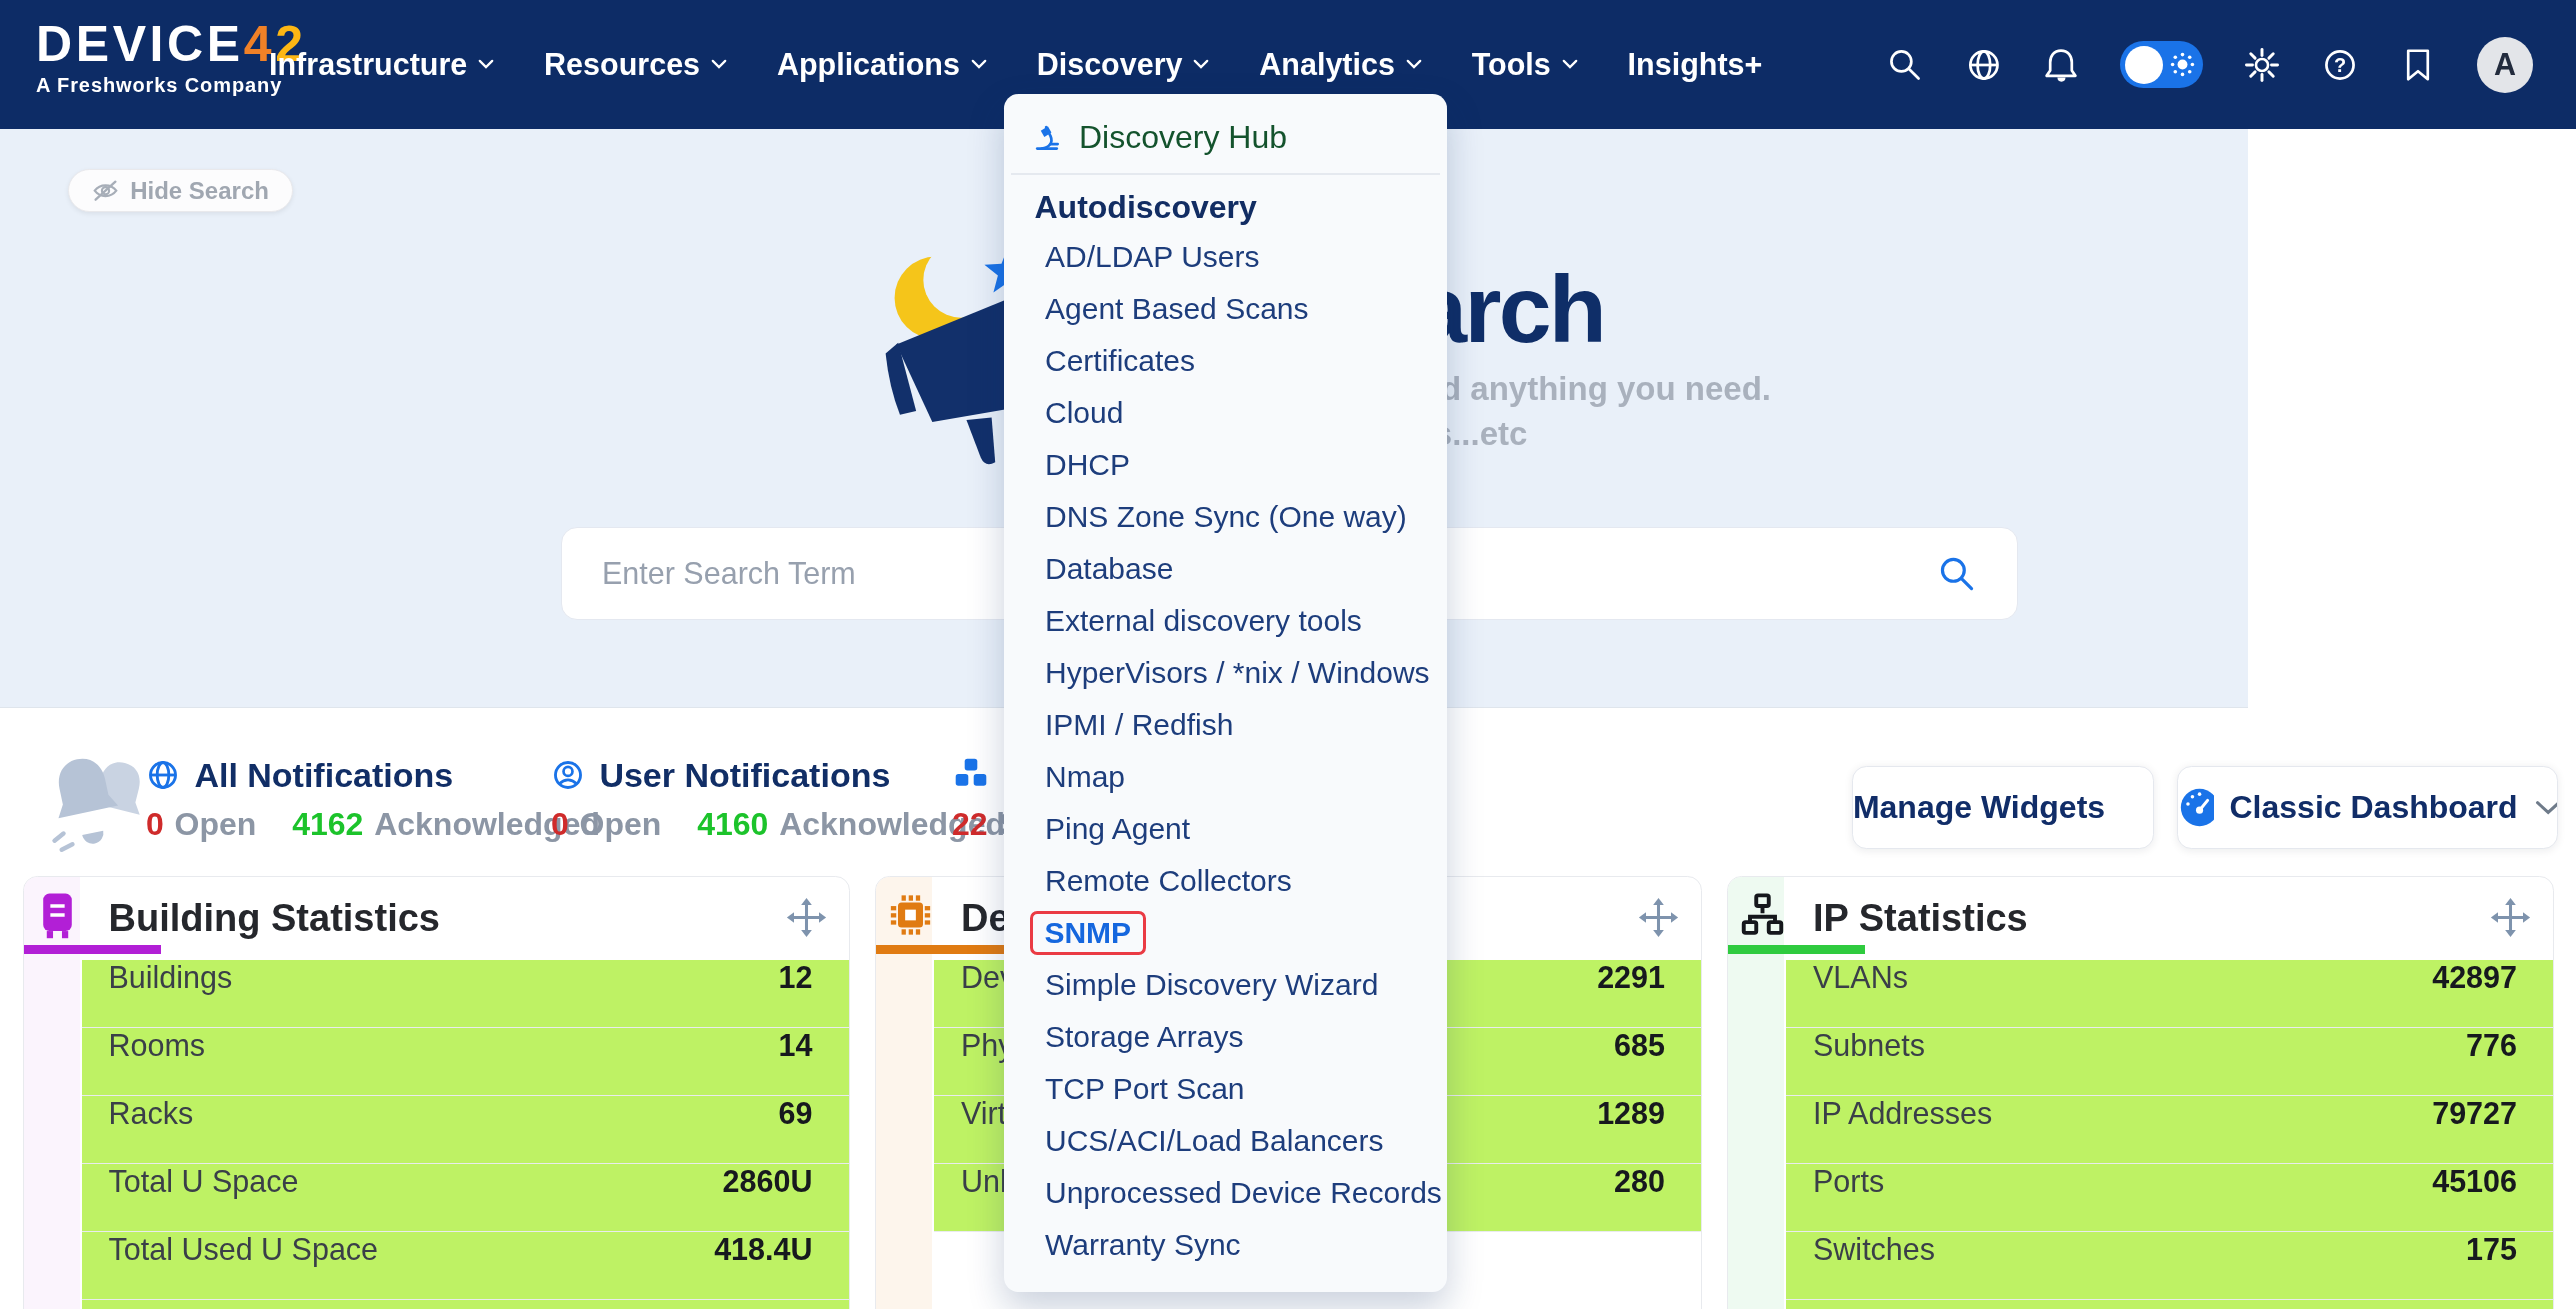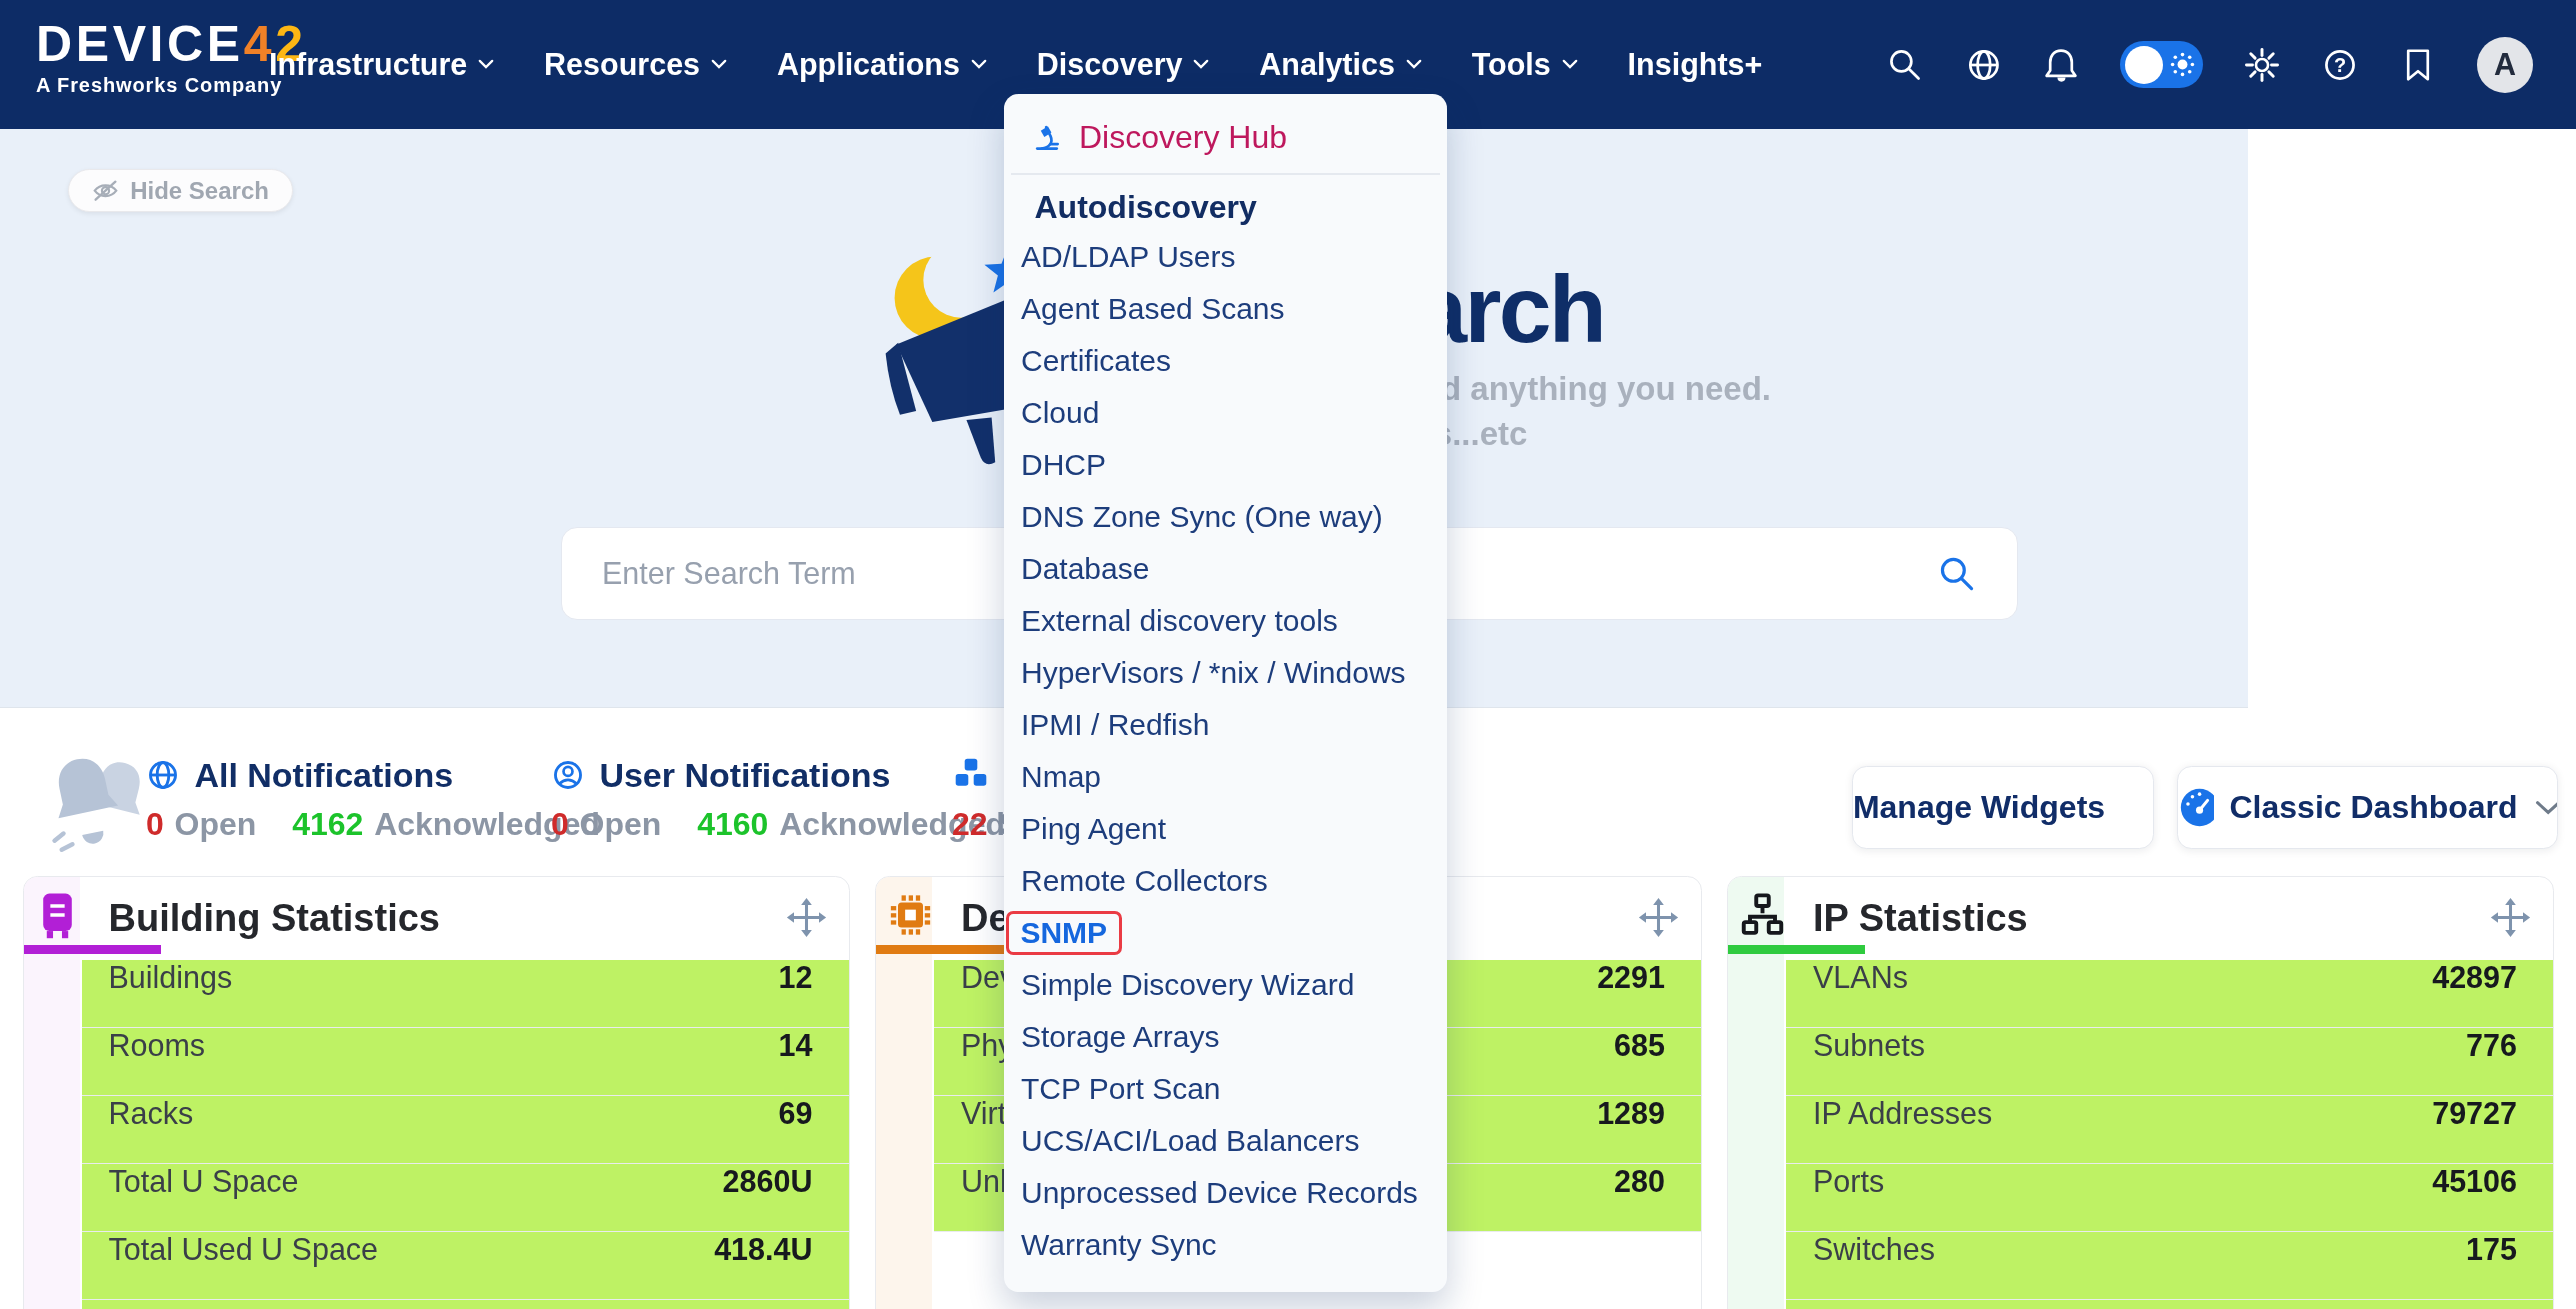--- a/index.html
+++ b/index.html
@@ -62,24 +62,24 @@
   .c1 .cbar{background:#b21fd6;} .c2 .cbar{background:#e07b12;} .c3 .cbar{background:#2fcb3f;}
   .rows{position:absolute;left:58px;right:0;top:83px;}
   .w-row{height:67px;border-bottom:1.8px solid #e9ebef;display:flex;align-items:flex-start;padding:0 36px 0 27px;cursor:pointer;background:#bef264;}
   .w-row .lab{font-size:30.5px;color:#3a3f48;}
   .w-row .val{margin-left:auto;font-size:30.5px;font-weight:700;color:#17191e;}
 
   
   .dropdown{position:absolute;left:1004px;top:94px;width:443px;background:#f8fafc;border-radius:14.4px;
             box-shadow:0 16px 36px rgba(13,44,102,.22);z-index:60;padding:16px 0 21.6px 0;}
   .dd-hub{height:54px;display:flex;align-items:center;gap:16px;padding-left:27px;cursor:pointer;}
-  .dd-hub span{font-size:32px;color:#be185d;font-weight:500;}
+  .dd-hub span{font-size:32px;color:#14532d;font-weight:500;}
   .dd-divider{height:1.8px;background:#e5e9ef;margin:9px 7.2px 9px 7.2px;}
   .dd-section{height:47px;display:flex;align-items:center;padding-left:30.5px;font-size:32px;font-weight:800;color:#122d63;}
-  .dd-item{height:52px;display:flex;align-items:center;padding-left:17px;font-size:30px;font-weight:500;color:#1d3d7c;cursor:pointer;white-space:nowrap;}
+  .dd-item{height:52px;display:flex;align-items:center;padding-left:41px;font-size:30px;font-weight:500;color:#1d3d7c;cursor:pointer;white-space:nowrap;}
   .snmp-box{display:inline-block;border:3.6px solid #ea3b44;border-radius:7.2px;padding:1.8px 11.7px;margin-left:-15.3px;
             color:#1567de;font-weight:600;}
 </style>
 </head>
 <body>
 
 <div id="page">
 
   <div class="navbar">
     <div class="logo">

